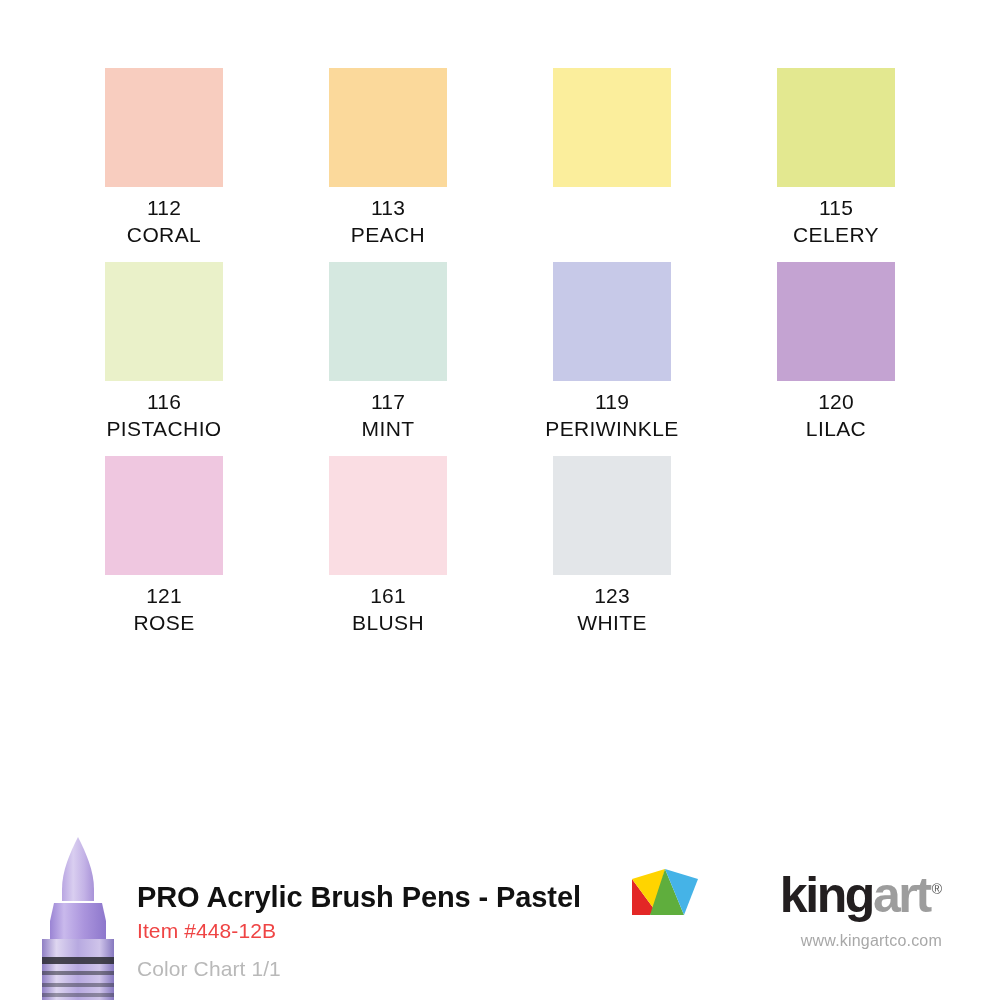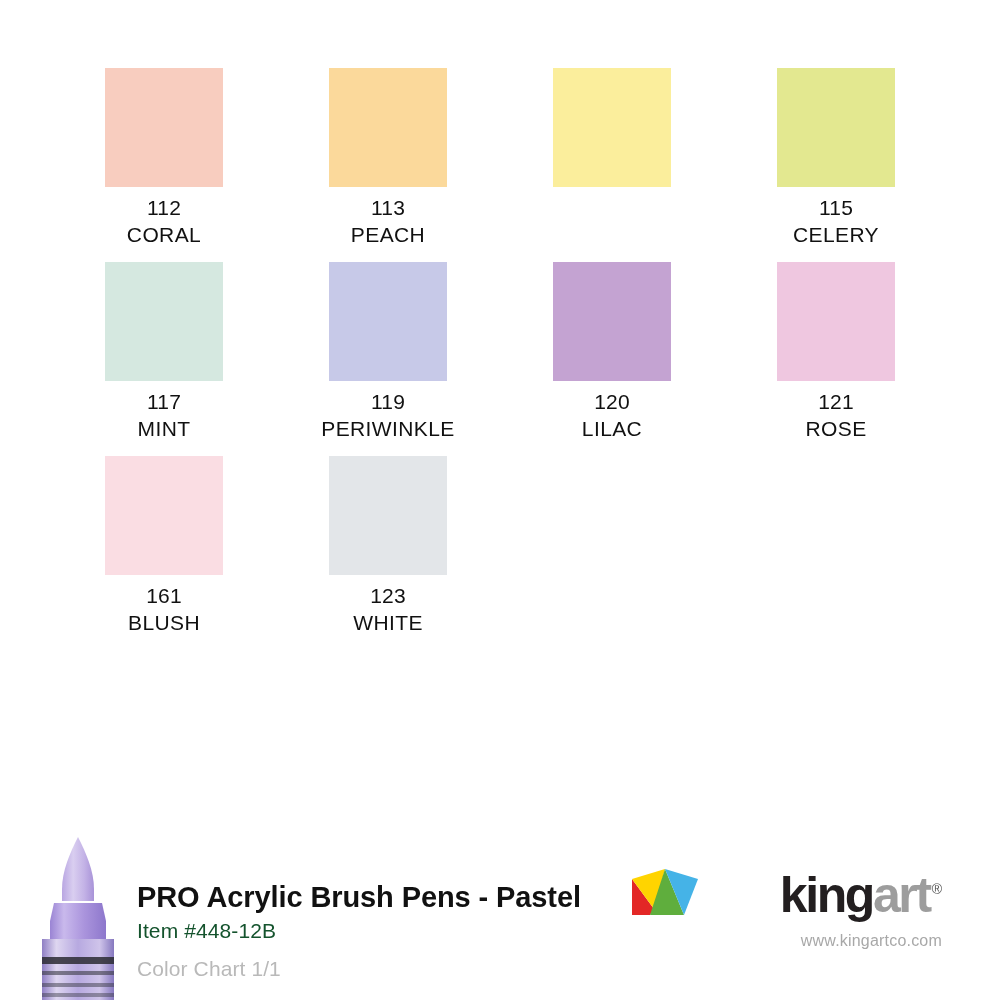--- a/index.html
+++ b/index.html
@@ -97,21 +97,21 @@
     font-size: 29px;
     font-weight: 700;
     color: #111111;
     letter-spacing: -0.1px;
     line-height: 1.32;
   }
 
   .footer-item {
     font-size: 21px;
     font-weight: 400;
-    color: #14532d;
+    color: #ef4444;
     letter-spacing: 0.1px;
     line-height: 1.38;
     margin-top: 1px;
   }
 
   .footer-chartno {
     font-size: 21px;
     font-weight: 400;
     color: #b9b9b9;
     letter-spacing: 0.1px;
@@ -197,20 +197,27 @@
     </div>
 
     <div class="swatch-cell">
       <span class="swatch-chip" style="background:#E3E890"></span>
       <div class="swatch-caption">
         <div class="swatch-code">115</div>
         <div class="swatch-name">CELERY</div>
       </div>
     </div>
 
+    <div class="swatch-cell">
+      <span class="swatch-chip" style="background:#EAF1C9"></span>
+      <div class="swatch-caption">
+        <div class="swatch-code">116</div>
+        <div class="swatch-name">PISTACHIO</div>
+      </div>
+    </div>
 
     <div class="swatch-cell">
       <span class="swatch-chip" style="background:#D5E8E0"></span>
       <div class="swatch-caption">
         <div class="swatch-code">117</div>
         <div class="swatch-name">MINT</div>
       </div>
     </div>
 
 

